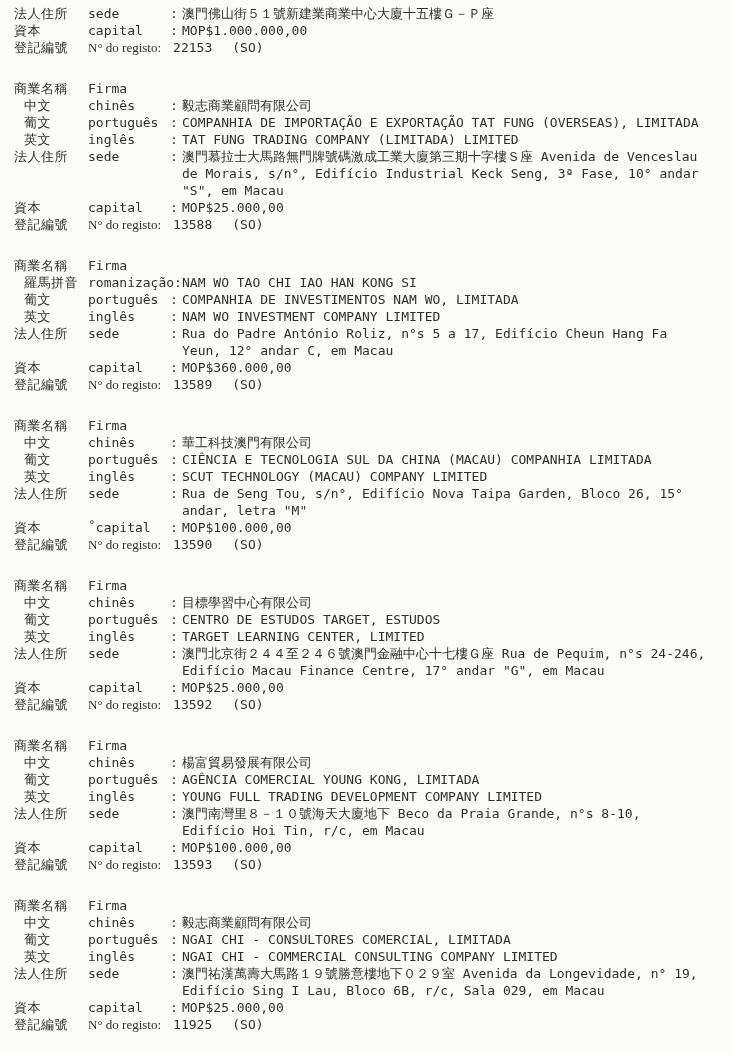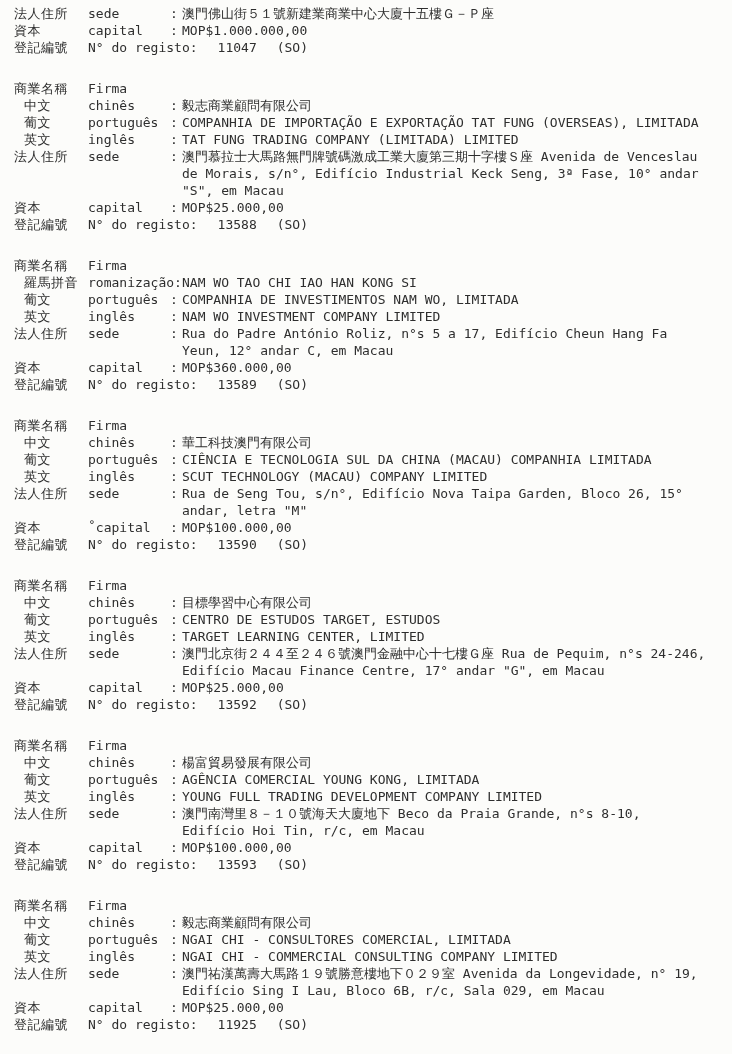--- a/index.html
+++ b/index.html
@@ -12,21 +12,21 @@
     overflow:hidden;
   }
   .page { padding:5px 24px 0 14px; box-sizing:border-box; width:732px; }
   .entry { margin-bottom:24px; }
   .row { display:flex; align-items:flex-start; line-height:17px; }
   .c1 { width:74px; flex:none; white-space:nowrap; letter-spacing:0.5px; }
   .c1.sub { padding-left:10px; box-sizing:border-box; }
   .c2 { width:82px; flex:none; white-space:nowrap; overflow:visible; }
   .colon { width:12px; flex:none; }
   .value { flex:1; white-space:pre-wrap; word-break:break-word; }
-  .registo .c2r { flex:none; white-space:nowrap; margin-right:20px; }
+  .registo .c2r { flex:none; white-space:nowrap; margin-right:12px;font-family:Liberation Serif, serif; }
   .registo .num { margin-right:20px; }
   .hdr-pt { flex:none; white-space:nowrap; }
 </style>
 </head>
 <body>
 
 <div class="page">
     <section class="entry">
       <div class="row">
         <span class="c1">法人住所</span>
@@ -36,21 +36,21 @@
       </div>
       <div class="row">
         <span class="c1">資本</span>
         <span class="c2">capital</span>
         <span class="colon">:</span>
         <span class="value">MOP$1.000.000,00</span>
       </div>
       <div class="row registo">
         <span class="c1">登記編號</span>
         <span class="c2r">N° do registo:</span>
-        <span class="num">11047</span>
+        <span class="num">22153</span>
         <span class="code">(SO)</span>
       </div>
     </section>
     <section class="entry">
       <div class="row">
         <span class="c1">商業名稱</span>
         <span class="hdr-pt">Firma</span>
       </div>
       <div class="row">
         <span class="c1 sub">中文</span>

